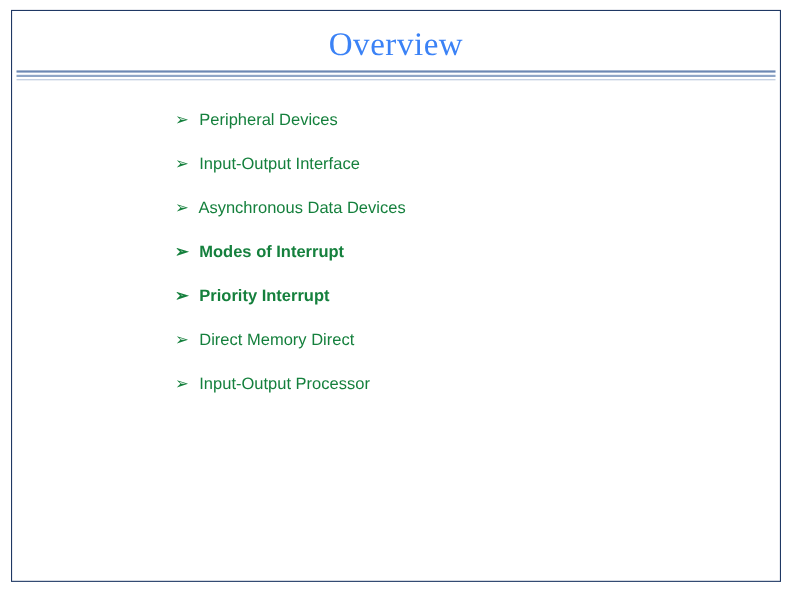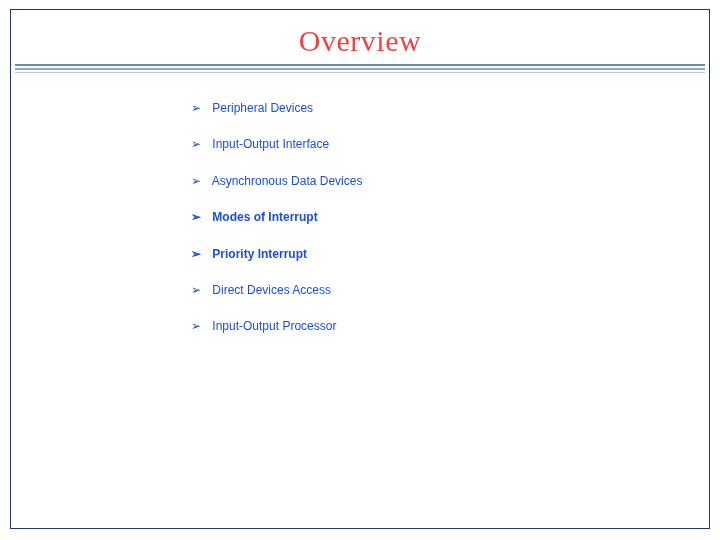--- a/index.html
+++ b/index.html
@@ -21,38 +21,37 @@
     background: #fff;
   }
   .title-area {
     text-align: center;
     padding-top: 14px;
     padding-bottom: 6px;
   }
   .title {
     font-family: "Times New Roman", Times, serif;
     font-size: 30px;
-    color: #ef4444;
+    color: #3b82f6;
     letter-spacing: 0.5px;
   }
   .triple-rule {
     margin: 0 4px 0 4px;
   }
   .triple-rule .r1 { border-top: 2px solid #6d88b3; margin-bottom: 2px; }
   .triple-rule .r2 { border-top: 2px solid #8fa6c7; margin-bottom: 2px; }
   .triple-rule .r3 { border-top: 1px solid #b9c6db; }
   .content {
     padding: 28px 0 0 148px;
   }
   .item {
-    font-size: 12px;
-    color: #1d4ed8;
+    font-size: 15px;
+    color: #15803d;
     margin-bottom: 22px;
     line-height: 1.2;
-    margin-left: 32px;
   }
   .bullet {
     display: inline-block;
     width: 18px;
     font-family: Arial, sans-serif;
   }
   .bold { font-weight: bold; }
 </style>
 </head>
 <body>
@@ -82,20 +81,20 @@
     <div class="item bold">
       <span class="bullet">➢</span>
       <span>Modes of Interrupt</span>
     </div>
     <div class="item bold">
       <span class="bullet">➢</span>
       <span>Priority Interrupt</span>
     </div>
     <div class="item">
       <span class="bullet">➢</span>
-      <span>Direct Devices Access</span>
+      <span>Direct Memory Direct</span>
     </div>
     <div class="item">
       <span class="bullet">➢</span>
       <span>Input-Output Processor</span>
     </div>
   </div>
 </div>
 
 </body></html>

